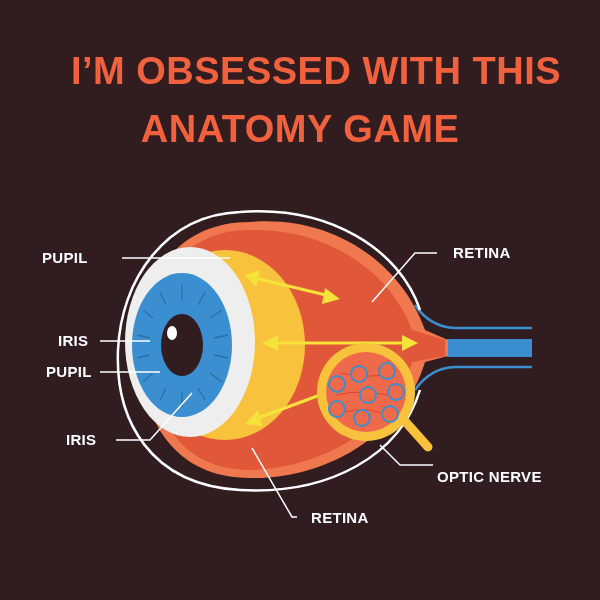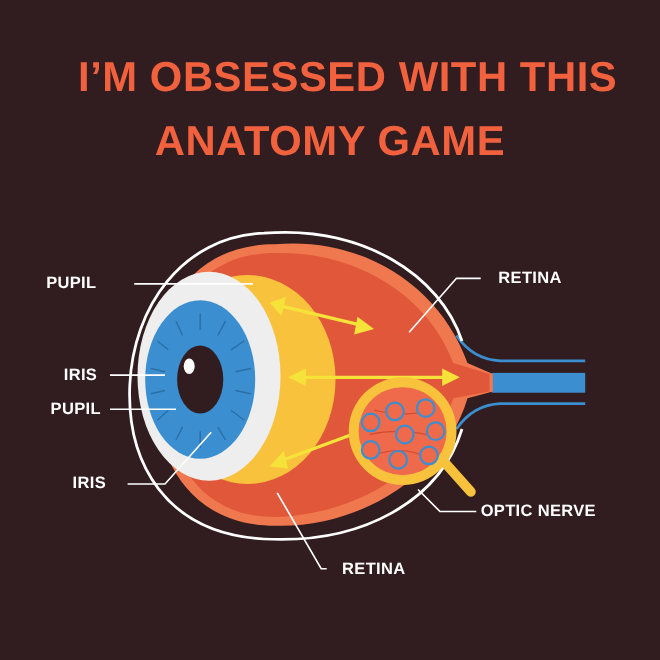--- a/index.html
+++ b/index.html
@@ -102,13 +102,13 @@
     <polyline points="380,445 400,465 433,465"></polyline>
   </g>
 </svg>
 
 <div class="lbl" style="left:42px; top:249px;">PUPIL</div>
 <div class="lbl" style="left:58px; top:332px;">IRIS</div>
 <div class="lbl" style="left:46px; top:363px;">PUPIL</div>
 <div class="lbl" style="left:66px; top:431px;">IRIS</div>
 <div class="lbl" style="left:453px; top:244px;">RETINA</div>
 <div class="lbl" style="left:311px; top:509px;">RETINA</div>
-<div class="lbl" style="left:437px; top:456px;">OPTIC NERVE</div>
+<div class="lbl" style="left:437px; top:468px;">OPTIC NERVE</div>
 
 </body></html>

